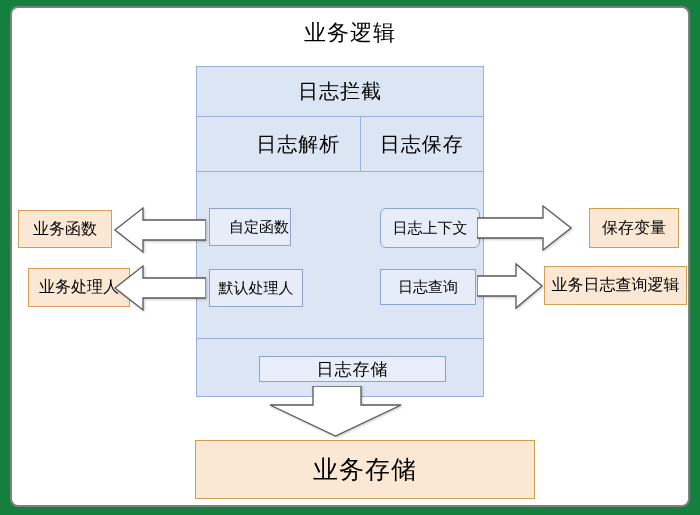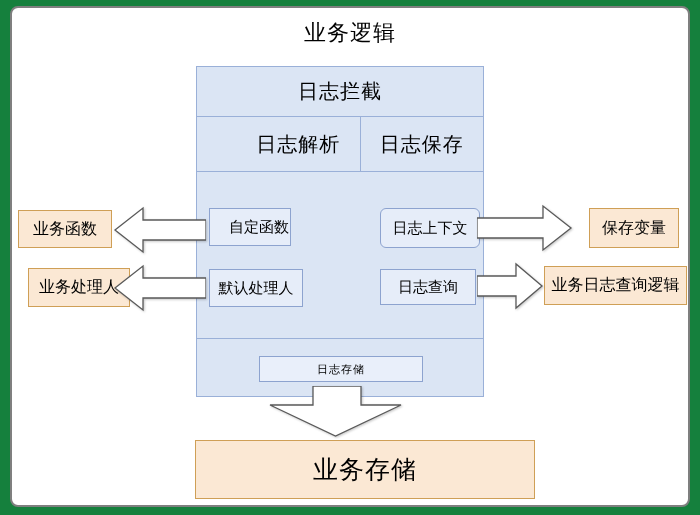--- a/index.html
+++ b/index.html
@@ -68,22 +68,22 @@
     position: absolute;
     background: #e6edf9;
     border: 1px solid #8da3cf;
     display: flex; align-items: center; justify-content: center;
     font-size: 15px;
   }
   .b-custom-function   { left: 209px; top: 208px; width: 82px;  height: 38px; padding-left: 18px; }
   .b-log-context       { left: 380px; top: 208px; width: 100px;  height: 40px; border-radius: 6px; }
   .b-default-handler   { left: 209px; top: 269px; width: 94px;  height: 38px; }
   .b-log-query         { left: 380px; top: 269px; width: 96px;  height: 36px; }
-  .b-log-storage       { left: 259px; top: 356px; width: 164px; height: 26px;
-                         background: #e9effa; font-size: 11px; letter-spacing: 1px; }
+  .b-log-storage       { left: 259px; top: 356px; width: 187px; height: 26px;
+                         background: #e9effa; font-size: 17px; letter-spacing: 1px; }
   
   .orange-box {
     position: absolute;
     background: #fbe8d4;
     border: 1.5px solid #cf9f56;
     display: flex; align-items: center; justify-content: center;
     font-size: 16px;
   }
   .b-business-function       { left: 18px;  top: 210px; width: 94px;  height: 38px; }
   .b-business-handler        { left: 28px;  top: 268px; width: 102px; height: 39px; }

